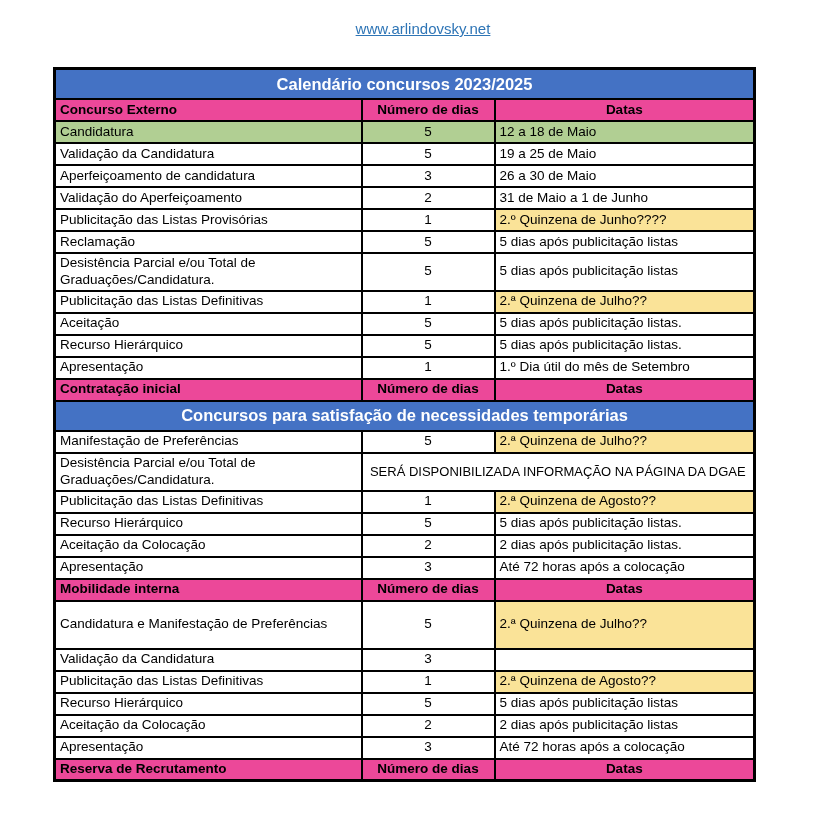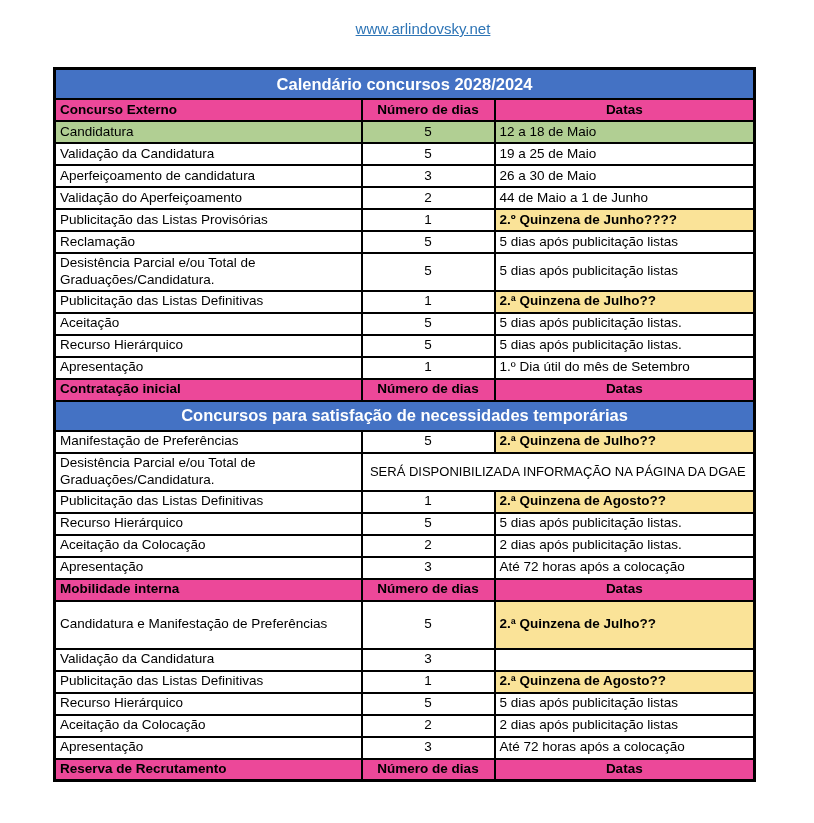--- a/index.html
+++ b/index.html
@@ -51,21 +51,21 @@
     font-size: 16.5px;
     height: 26px;
   }
   td.hdr {
     background: #ec4899;
     font-weight: bold;
   }
   td.hdr.c2, td.hdr.c3 { text-align: center; }
   td.c2 { text-align: center; }
   tr.green td { background: #B1CF93; margin-top: 33px; }
-  td.yellow { background: #FAE398; font-weight: bold; }
+  td.yellow { background: #FAE398; }
   td.merged-cell {
     text-align: center;
     font-size: 13px;
     padding: 1px 2px;
   }
 </style>
 </head>
 <body>
 
 <div class="link-wrap">
@@ -73,21 +73,21 @@
 </div>
 
 <table class="calendar">
   <colgroup>
     <col style="width:307px">
     <col style="width:133px">
     <col style="width:260px">
   </colgroup>
   <tbody>
       <tr>
-        <td class="title-cell" colspan="3">Calendário concursos 2028/2024</td>
+        <td class="title-cell" colspan="3">Calendário concursos 2023/2025</td>
       </tr>
       <tr>
         <td class="hdr c1">Concurso Externo</td>
         <td class="hdr c2">Número de dias</td>
         <td class="hdr c3">Datas</td>
       </tr>
       <tr class="green">
         <td class="c1">Candidatura</td>
         <td class="c2">5</td>
         <td class="c3">12 a 18 de Maio</td>
@@ -98,21 +98,21 @@
         <td class="c3">19 a 25 de Maio</td>
       </tr>
       <tr>
         <td class="c1">Aperfeiçoamento de candidatura</td>
         <td class="c2">3</td>
         <td class="c3">26 a 30 de Maio</td>
       </tr>
       <tr>
         <td class="c1">Validação do Aperfeiçoamento</td>
         <td class="c2">2</td>
-        <td class="c3">44 de Maio a 1 de Junho</td>
+        <td class="c3">31 de Maio a 1 de Junho</td>
       </tr>
       <tr>
         <td class="c1">Publicitação das Listas Provisórias</td>
         <td class="c2">1</td>
         <td class="c3 yellow">2.º Quinzena de Junho????</td>
       </tr>
       <tr>
         <td class="c1">Reclamação</td>
         <td class="c2">5</td>
         <td class="c3">5 dias após publicitação listas</td>

